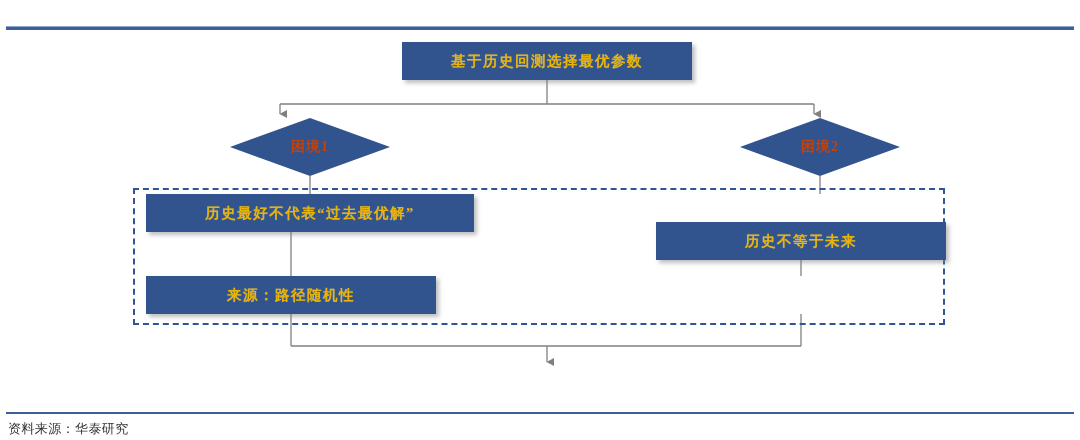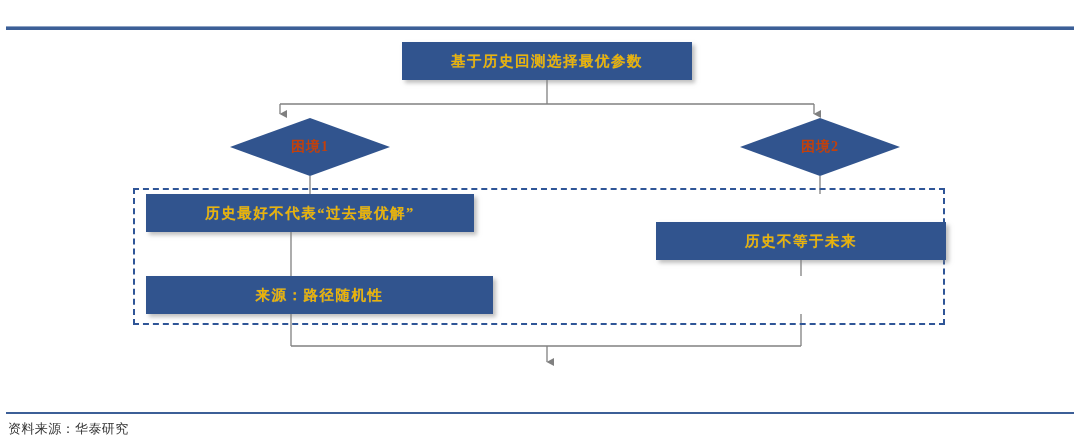--- a/index.html
+++ b/index.html
@@ -82,21 +82,21 @@
     font-weight: bold;
     letter-spacing: 1.5px;
     box-shadow: 3px 3px 4px rgba(130,130,130,0.50);
     text-shadow: 0 0 1px rgba(255,255,255,0.25);
     box-sizing: border-box;
   }
 
   .node-top    { left: 402px; top: 12px;  width: 290px; height: 38px; }
   .node-l1     { left: 146px; top: 164px; width: 328px; height: 38px; }
   .node-r1     { left: 656px; top: 164px; width: 290px; height: 38px; margin-top: 28px; }
-  .node-l2     { left: 146px; top: 246px; width: 347px; height: 38px; }
+  .node-l2     { left: 146px; top: 246px; width: 290px; height: 38px; }
   .node-r2     { left: 656px; top: 246px; width: 290px; height: 38px; }
   .node-bottom { left: 402px; top: 336px; width: 290px; height: 34px; }
 
   
   .diamond-wrap {
     position: absolute;
     width: 160px;
     height: 58px;
   }
   .diamond-left  { left: 230px; top: 88px; }

